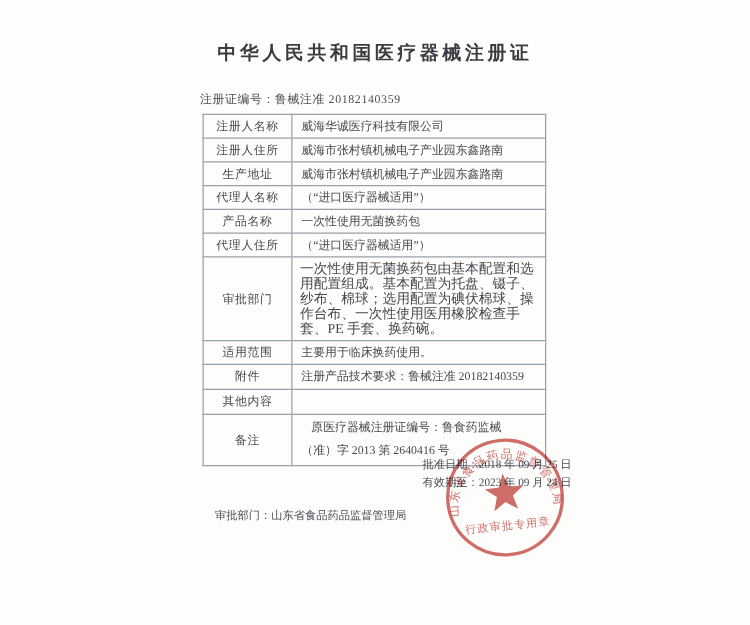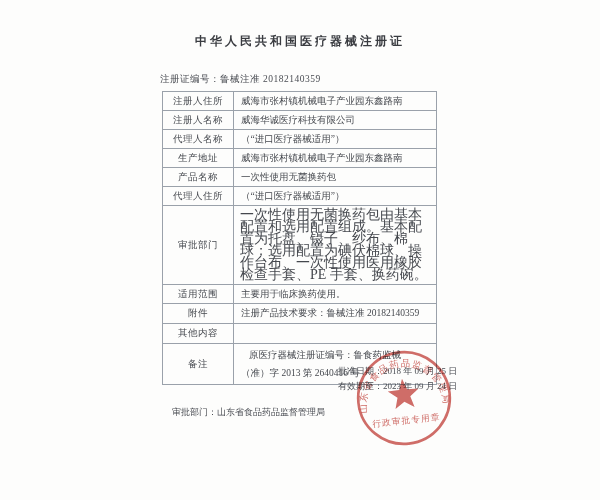--- a/index.html
+++ b/index.html
@@ -17,21 +17,21 @@
     height: 500px;
     background: #fdfdfc;
     color: #46494f;
   }
   .doc-title {
     position: absolute;
     top: 33px;
     left: 0;
     width: 100%;
     text-align: center;
-    font-size: 12px;
+    font-size: 15px;
     font-weight: 600;
     letter-spacing: 3px;
     color: #3a3c41;
   }
   .cert-no-line {
     position: absolute;
     top: 73px;
     left: 160px;
     font-size: 9.5px;
     color: #4a4d53;
@@ -59,21 +59,21 @@
     padding: 2px 1px;
   }
   td.val {
     padding: 2px 7px;
     text-align: left;
   }
   tr.r-s  { height: 19px; }
   tr.r-m  { height: 20px; }
   tr.r-struct { height: 48px; }
   tr.r-struct td.val {
-    font-size: 14px;
+    font-size: 11px;
     line-height: 12px;
     padding: 3px 6px;
   }
   tr.r-note { height: 38px; }
   tr.r-note td.val {
     line-height: 18px;
     text-indent: 8px;
   }
   .footer-left {
     position: absolute;
@@ -108,34 +108,34 @@
 
 <div class="page">
 
   <div class="doc-title">中华人民共和国医疗器械注册证</div>
 
   <div class="cert-no-line"><span>注册证编号：</span><span>鲁械注准 20182140359</span></div>
 
   <table class="cert-table">
     <tbody>
       <tr class="r-s">
+        <td class="lbl">注册人名称</td>
+        <td class="val">威海华诚医疗科技有限公司</td>
+      </tr>
+      <tr class="r-s">
         <td class="lbl">注册人住所</td>
         <td class="val">威海市张村镇机械电子产业园东鑫路南</td>
       </tr>
       <tr class="r-s">
-        <td class="lbl">注册人名称</td>
-        <td class="val">威海华诚医疗科技有限公司</td>
+        <td class="lbl">生产地址</td>
+        <td class="val">威海市张村镇机械电子产业园东鑫路南</td>
       </tr>
       <tr class="r-s">
         <td class="lbl">代理人名称</td>
         <td class="val">（“进口医疗器械适用”）</td>
-      </tr>
-      <tr class="r-s">
-        <td class="lbl">生产地址</td>
-        <td class="val">威海市张村镇机械电子产业园东鑫路南</td>
       </tr>
       <tr class="r-s">
         <td class="lbl">产品名称</td>
         <td class="val">一次性使用无菌换药包</td>
       </tr>
       <tr class="r-s">
         <td class="lbl">代理人住所</td>
         <td class="val">（“进口医疗器械适用”）</td>
       </tr>
       <tr class="r-struct">

